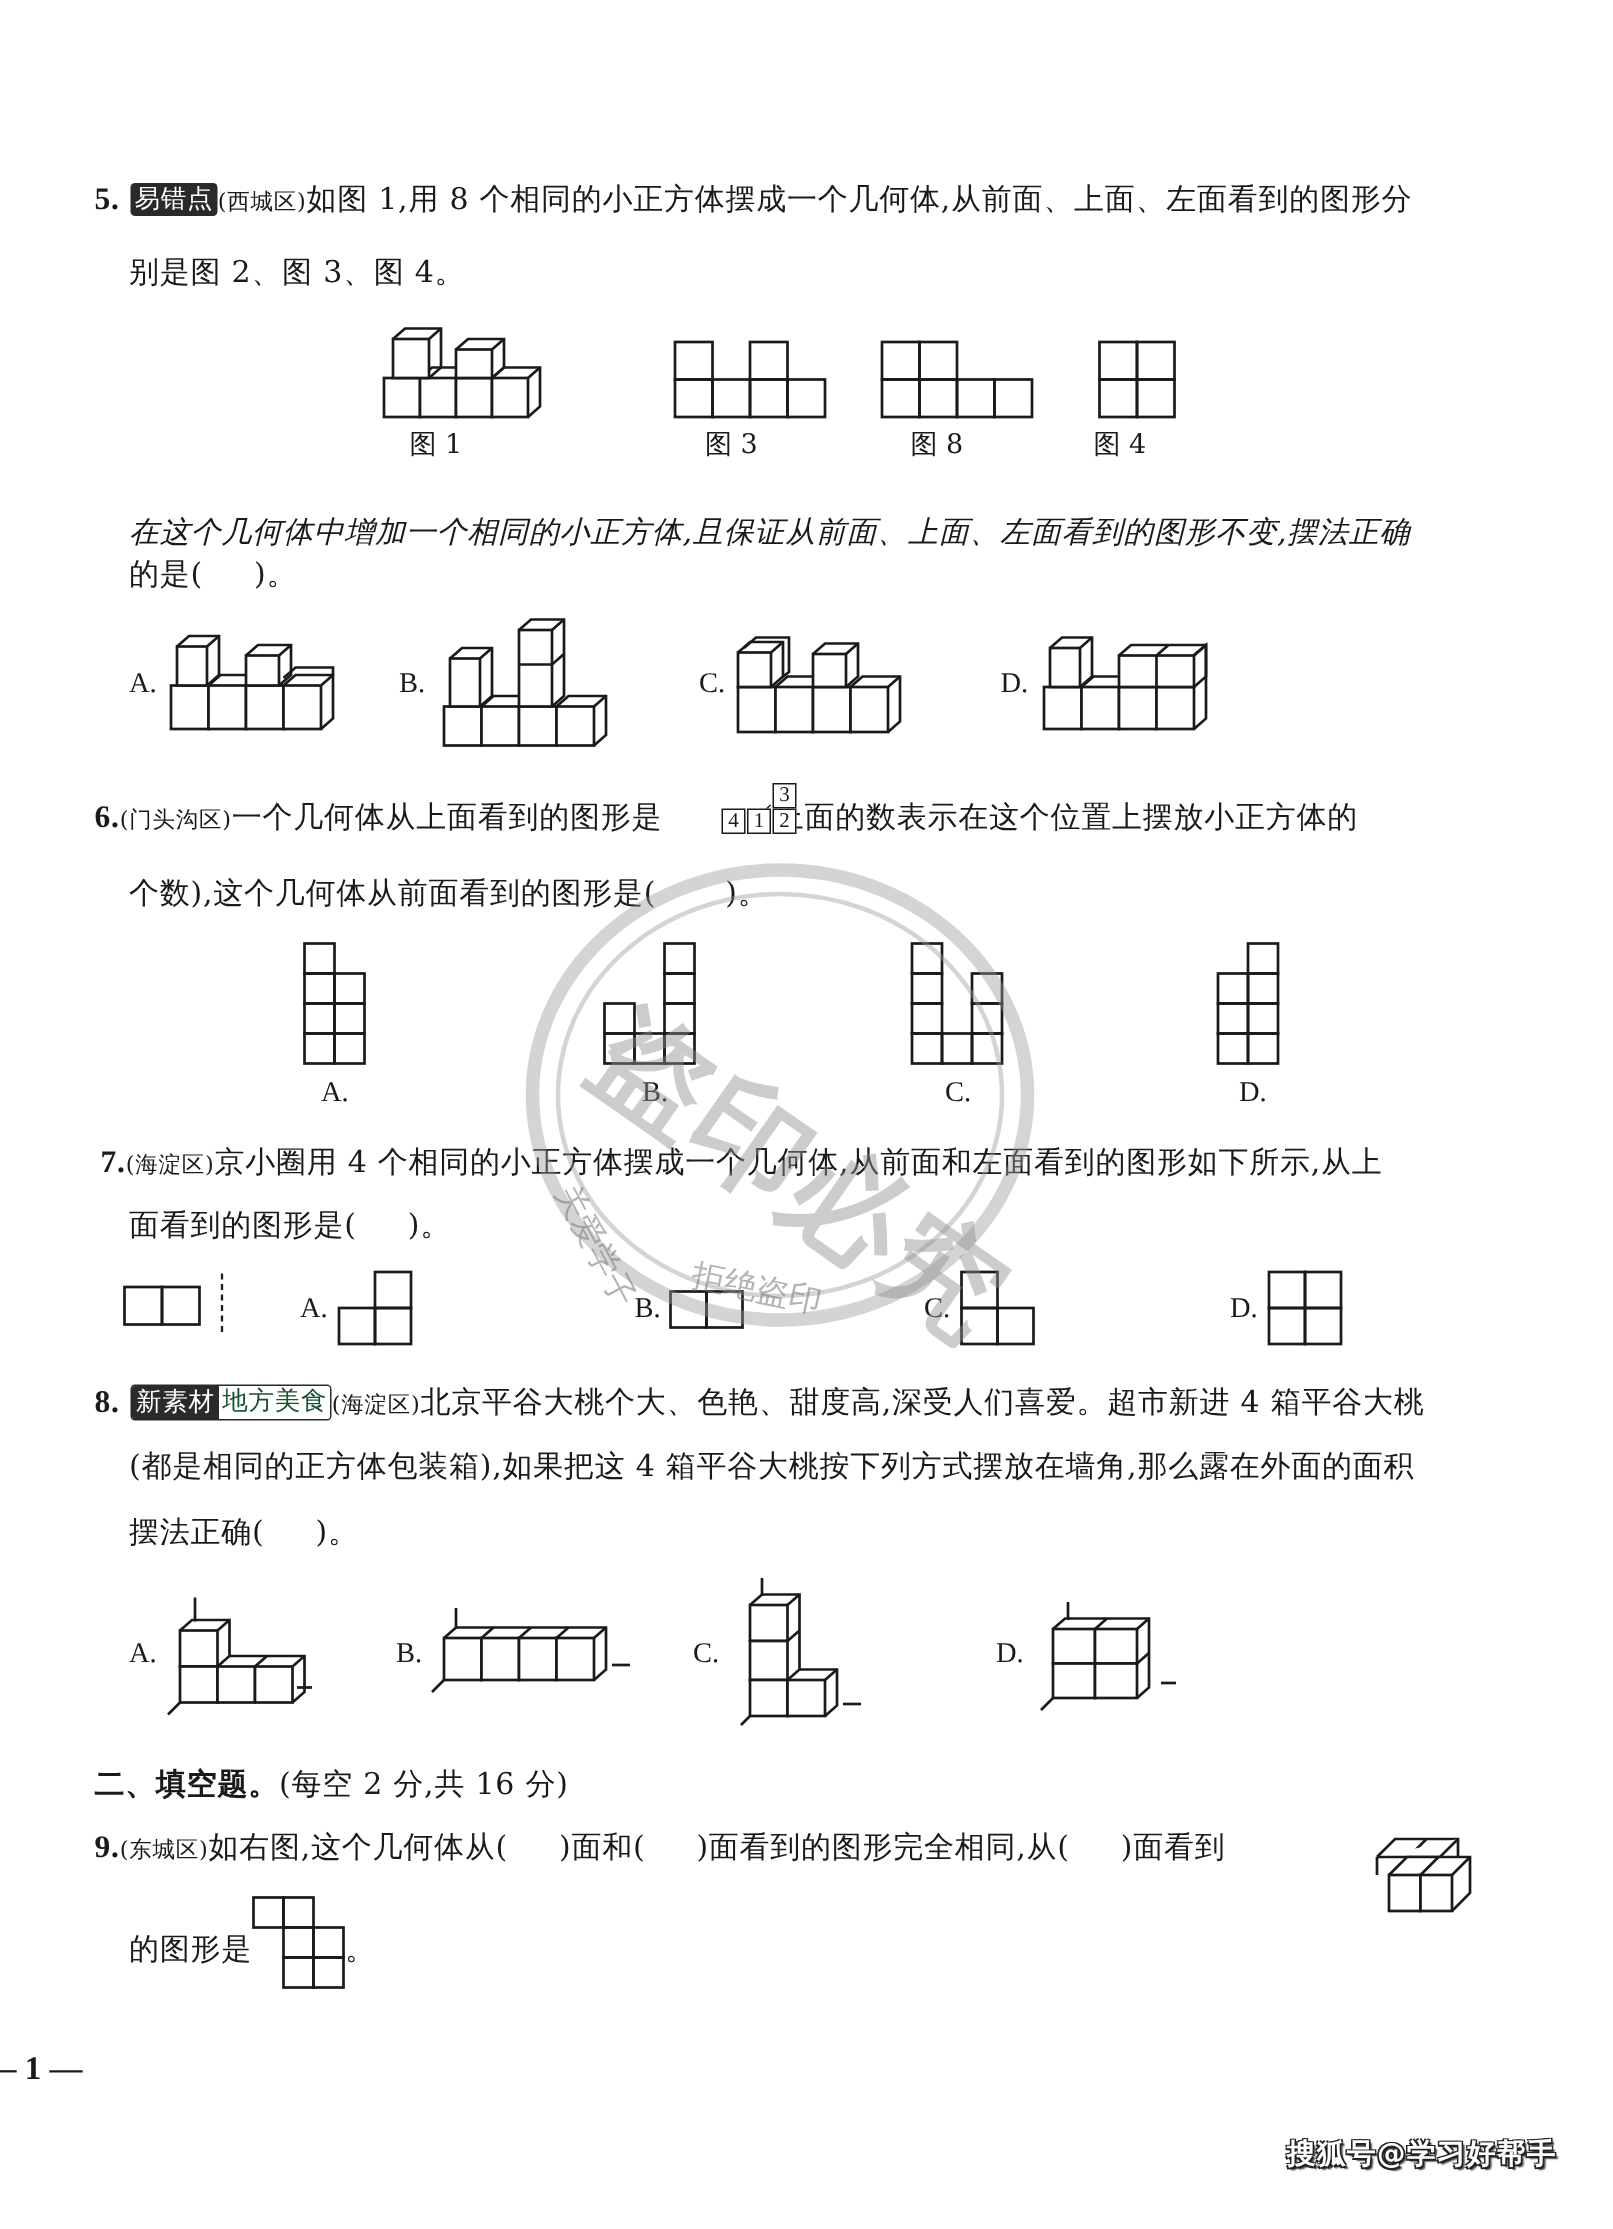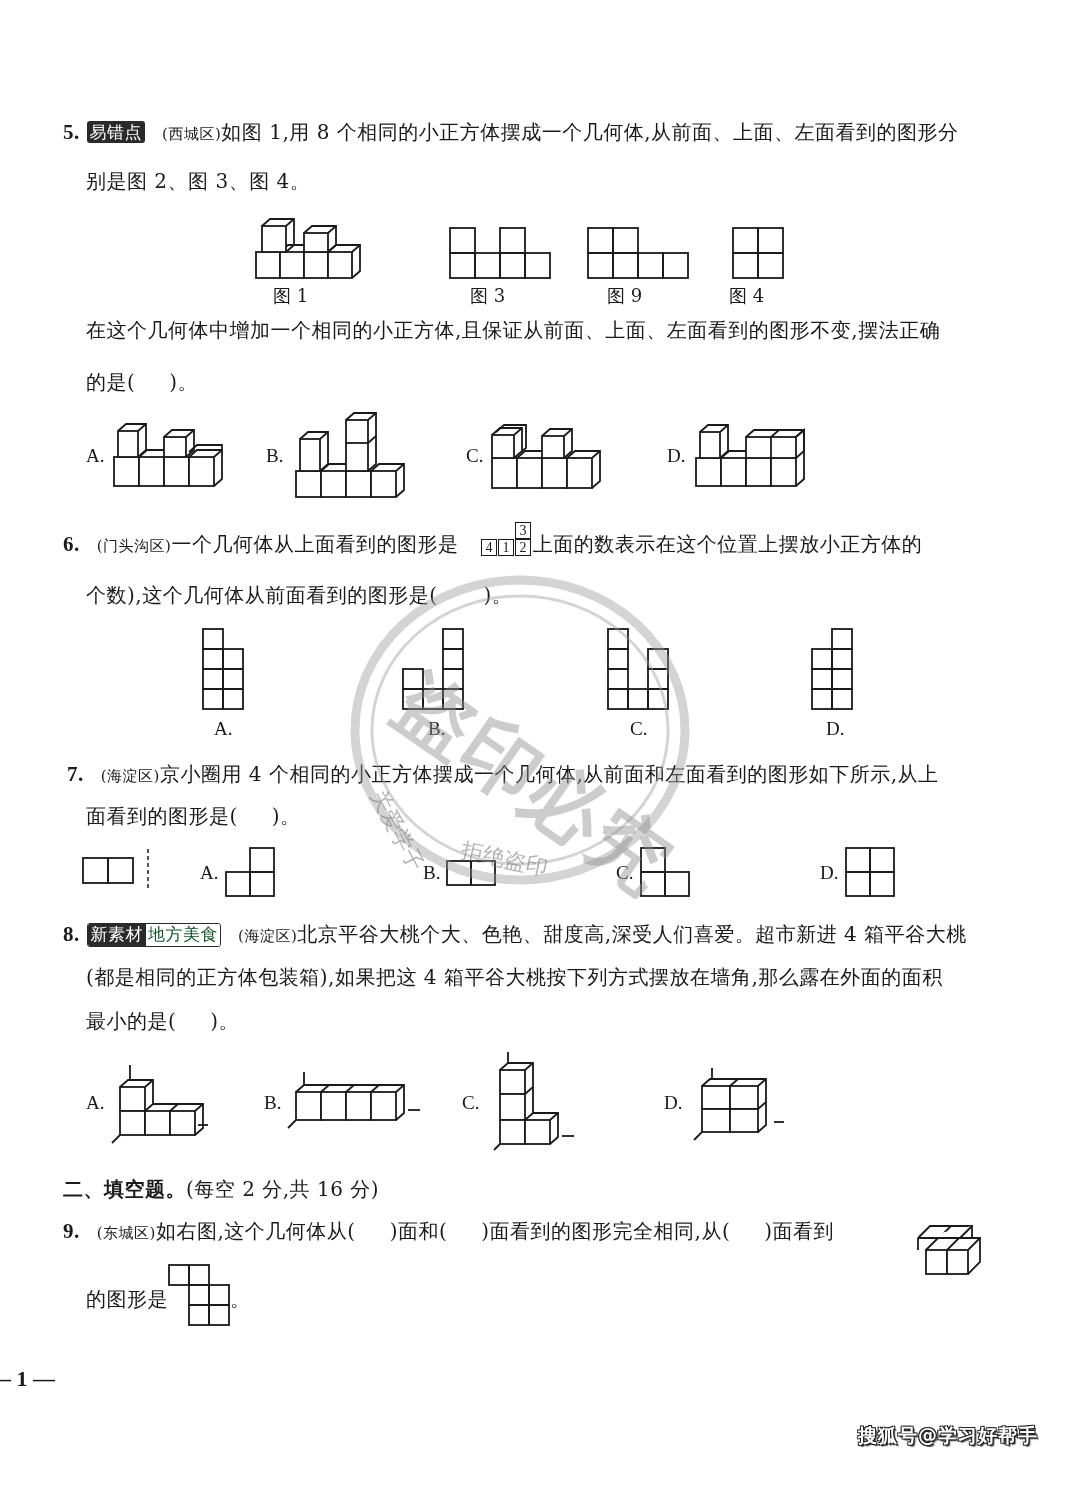--- a/index.html
+++ b/index.html
@@ -1,20 +1,20 @@
 <!DOCTYPE html>
 <html><head>
 <meta charset="utf-8">
 <style>
   html, body { margin: 0; padding: 0; background: #ffffff; }
   body { width: 1075px; height: 1486px; position: relative; overflow: hidden;
          font-family: "DejaVu Serif", "Liberation Serif", serif; color: #1a1a1a; }
   .line { position: absolute; font-size: 20px; line-height: 28px; white-space: nowrap; letter-spacing: 0.5px; }
   .qnum { font-weight: bold; font-family: "Liberation Serif", serif; font-size: 21px; }
-  .region { font-size: 15px; padding-left: 17px; }
+  .region { font-size: 15px; }
   .tag-dark { display: inline-block; background: #2a2a2a; color: #fff; font-size: 17px; line-height: 22px;
               padding: 0 3px; border-radius: 3px; vertical-align: 1px; }
   .tag-light { display: inline-block; background: #fff; color: #14532d; font-size: 17px; line-height: 20px;
                padding: 0 2px; border: 1.5px solid #2a2a2a; border-left: none; border-radius: 0 3px 3px 0; vertical-align: 1px; }
   .tag-wrap { display: inline-flex; border: 1.5px solid #2a2a2a; border-radius: 3px; overflow: hidden; vertical-align: 1px; }
   .tag-wrap .tag-dark { border-radius: 0; vertical-align: 0; font-family: Liberation Serif, serif; }
   .tag-wrap .tag-light { border: none; border-radius: 0; vertical-align: 0; }
   .blank { display: inline-block; width: 34px; }
   .cap { position: absolute; font-size: 18px; text-align: left; width: 60px; }
   .optlabel { position: absolute; font-size: 19px; font-family: "Liberation Serif", serif; }
@@ -72,31 +72,31 @@
 <div class="cap" style="left:470px; top:284px;">图 3</div>
 
 <svg style="left:587px; top:227px;" width="104" height="52" viewBox="0 0 104 52">
   <rect class="s" x="1" y="1" width="25" height="25"></rect>
     <rect class="s" x="26" y="1" width="25" height="25"></rect>
   <rect class="s" x="1" y="26" width="25" height="25"></rect>
     <rect class="s" x="26" y="26" width="25" height="25"></rect>
   <rect class="s" x="51" y="26" width="25" height="25"></rect>
     <rect class="s" x="76" y="26" width="25" height="25"></rect>
 </svg>
-<div class="cap" style="left:607px; top:284px;">图 9</div>
+<div class="cap" style="left:607px; top:284px;">图 8</div>
 
 <svg style="left:732px; top:227px;" width="54" height="52" viewBox="0 0 54 52">
   <rect class="s" x="1" y="1" width="25" height="25"></rect>
     <rect class="s" x="26" y="1" width="25" height="25"></rect>
   <rect class="s" x="1" y="26" width="25" height="25"></rect>
     <rect class="s" x="26" y="26" width="25" height="25"></rect>
 </svg>
 <div class="cap" style="left:729px; top:284px;">图 4</div>
 
-<div class="line" style="left:86px; top:316px;">
+<div class="line" style="left:86px; top:340px;font-style:italic;">
   <span>在这个几何体中增加一个相同的小正方体,且保证从前面、上面、左面看到的图形不变,摆法正确</span>
 </div>
 <div class="line" style="left:86px; top:368px;">
   <span>的是(</span><span class="blank"></span><span>)。</span>
 </div>
 
 <div class="optlabel" style="left:86px; top:445px;">A.</div>
 <svg style="left:112px; top:420px;" width="122" height="68" viewBox="0 0 122 68">
   <rect class="f" x="2" y="37" width="25" height="29"></rect>
     <rect class="f" x="27" y="37" width="25" height="29"></rect>
@@ -272,21 +272,21 @@
   <span class="qnum">8.</span>
   <span class="tag-wrap">
       <span class="tag-dark">新素材</span>
       <span class="tag-light">地方美食</span>
     </span><span class="region">(海淀区)</span><span>北京平谷大桃个大、色艳、甜度高,深受人们喜爱。超市新进 4 箱平谷大桃</span>
 </div>
 <div class="line" style="left:86px; top:963px;">
   <span>(都是相同的正方体包装箱),如果把这 4 箱平谷大桃按下列方式摆放在墙角,那么露在外面的面积</span>
 </div>
 <div class="line" style="left:86px; top:1007px;">
-  <span>最小的是(</span><span class="blank"></span><span>)。</span>
+  <span>摆法正确(</span><span class="blank"></span><span>)。</span>
 </div>
 
 <div class="optlabel" style="left:86px; top:1092px;">A.</div>
 <svg style="left:100px; top:1063px;" width="122" height="84" viewBox="0 0 122 84">
   <line class="s" x1="30" y1="2" x2="30" y2="18"></line>
     <line class="s" x1="20" y1="72" x2="12" y2="80"></line>
     <line class="s" x1="98" y1="62" x2="108" y2="62"></line>
   <rect class="f" x="20" y="24" width="25" height="24"></rect>
     <rect class="f" x="20" y="48" width="25" height="24"></rect>
   <rect class="f" x="45" y="48" width="25" height="24"></rect>

